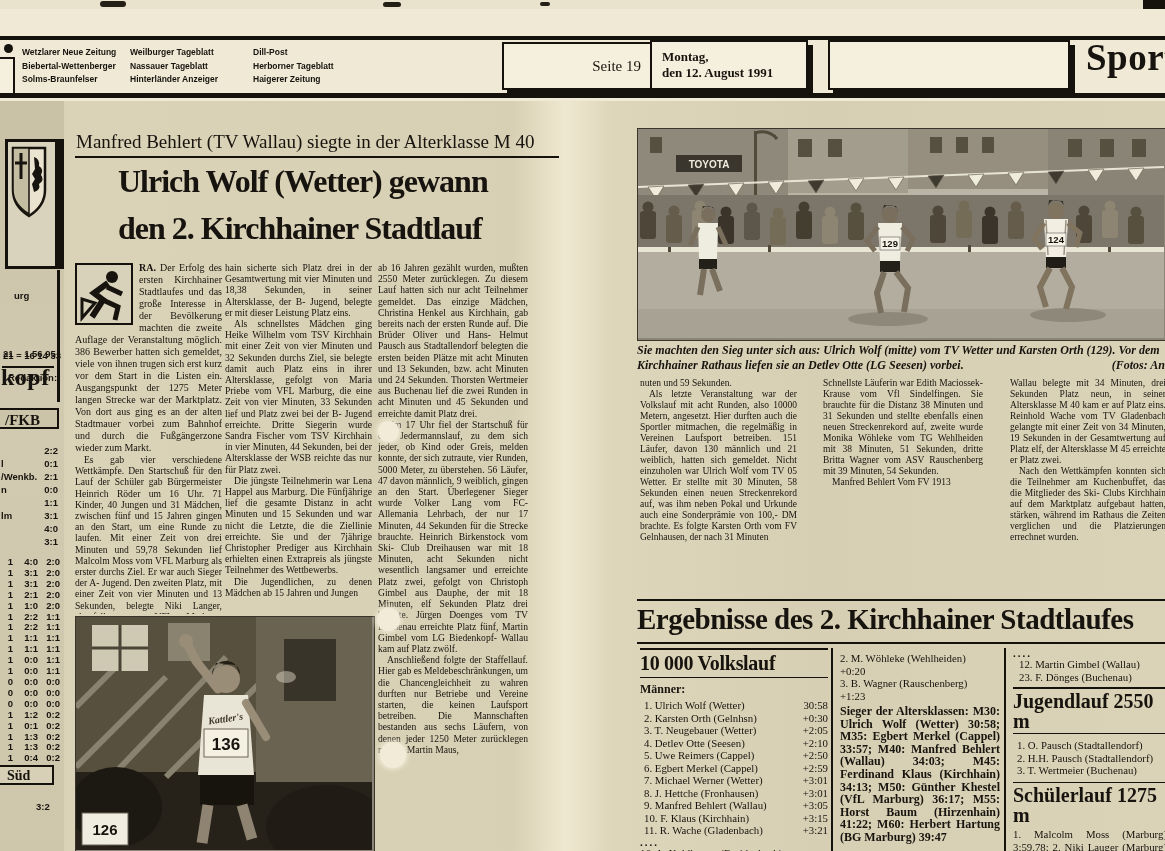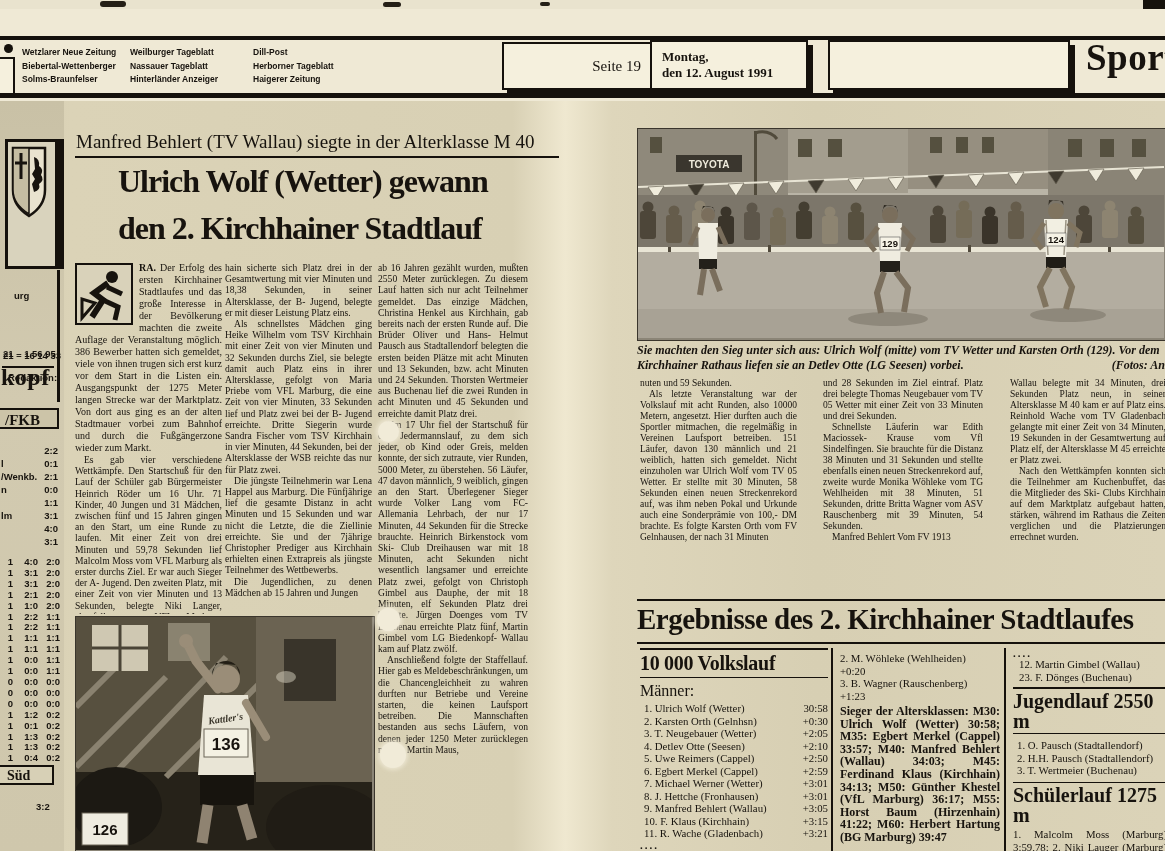--- a/index.html
+++ b/index.html
@@ -71,21 +71,21 @@
   
   .res-rule-top{left:637px;top:599px;width:528px;height:2px;}
   .res-headline{left:637px;top:603px;width:528px;font-size:29px;font-weight:bold;letter-spacing:-.5px;}
   .res-rule-bot{left:637px;top:642px;width:528px;height:2px;}
   .vrule{width:1.5px;background:#15110c;}
   .resA{left:640px;top:648px;width:188px;}
   .resB{left:840px;top:652px;width:160px;}
   .resC{left:1013px;top:648px;width:154px;}
   .res-title{font-size:20px;font-weight:bold;letter-spacing:-.3px;margin:2px 0;}
   .thin{height:1.5px;background:#15110c;}
-  .res-sub{font-size:16px;font-weight:normal;margin:4px 0 2px;}
+  .res-sub{font-size:12px;font-weight:bold;margin:4px 0 2px;}
   .res-rows{font-size:10.8px;line-height:12.5px;}
   .res-rows .l{flex:1;white-space:nowrap;}
   .res-rows .r{text-align:right;white-space:nowrap;}
   .dots{font-weight:bold;letter-spacing:2px;line-height:10px;font-size:11px;}
   .alters{font-size:12px;line-height:12.6px;text-align:justify;margin:3px 0 0;font-weight:600;}
   .res-title2{font-size:19px;font-weight:bold;line-height:20px;margin:3px 0 0;}
   .schueler-text{font-size:10.8px;line-height:12.5px;text-align:justify;margin:3px 0 0;}
   .cutline{font-size:10.8px;white-space:nowrap;}
 </style>
 </head>
@@ -452,21 +452,20 @@
       <span>Kirchhainer Rathaus liefen sie an Detlev Otte (LG Seesen) vorbei.</span>
       <span>(Fotos: An</span>
     </p>
   </div>
 
   <div class="abs bodycol col4">
       <p>nuten und 59 Sekunden.</p>
       <p>Als letzte Veranstaltung war der Volkslauf mit acht Runden, also 10000 Metern, angesetzt. Hier durften auch die Sportler mitmachen, die regelmäßig in Vereinen Laufsport betreiben. 151 Läufer, davon 130 männlich und 21 weiblich, hatten sich gemeldet. Nicht einzuholen war Ulrich Wolf vom TV 05 Wetter. Er stellte mit 30 Minuten, 58 Sekunden einen neuen Streckenrekord auf, was ihm neben Pokal und Urkunde auch eine Sonderprämie von 100,- DM brachte. Es folgte Karsten Orth vom FV Gelnhausen, der nach 31 Minuten</p>
     </div>
   <div class="abs bodycol col5">
-      <p>und 28 Sekunden im Ziel eintraf. Platz drei belegte Thomas Neugebauer vom TV 05 Wetter mit einer Zeit von 33 Minuten und drei Sekunden.</p>
       <p>Schnellste Läuferin war Edith Maciossek- Krause vom Vfl Sindelfingen. Sie brauchte für die Distanz 38 Minuten und 31 Sekunden und stellte ebenfalls einen neuen Streckenrekord auf, zweite wurde Monika Wöhleke vom TG Wehlheiden mit 38 Minuten, 51 Sekunden, dritte Britta Wagner vom ASV Rauschenberg mit 39 Minuten, 54 Sekunden.</p>
       <p>Manfred Behlert Vom FV 1913</p>
     </div>
   <div class="abs bodycol col6">
       <p>Wallau belegte mit 34 Minuten, drei Sekunden Platz neun, in seiner Altersklasse M 40 kam er auf Platz eins. Reinhold Wache vom TV Gladenbach gelangte mit einer Zeit von 34 Minuten, 19 Sekunden in der Gesamtwertung auf Platz elf, der Altersklasse M 45 erreichte er Platz zwei.</p>
       <p>Nach den Wettkämpfen konnten sich die Teilnehmer am Kuchenbuffet, das die Mitglieder des Ski- Clubs Kirchhain auf dem Marktplatz aufgebaut hatten, stärken, während im Rathaus die Zeiten verglichen und die Platzierungen errechnet wurden.</p>
     </div>
 
   <div class="abs rule-h res-rule-top"></div>
   <div class="abs res-headline">Ergebnisse des 2. Kirchhainer Stadtlaufes</div>

